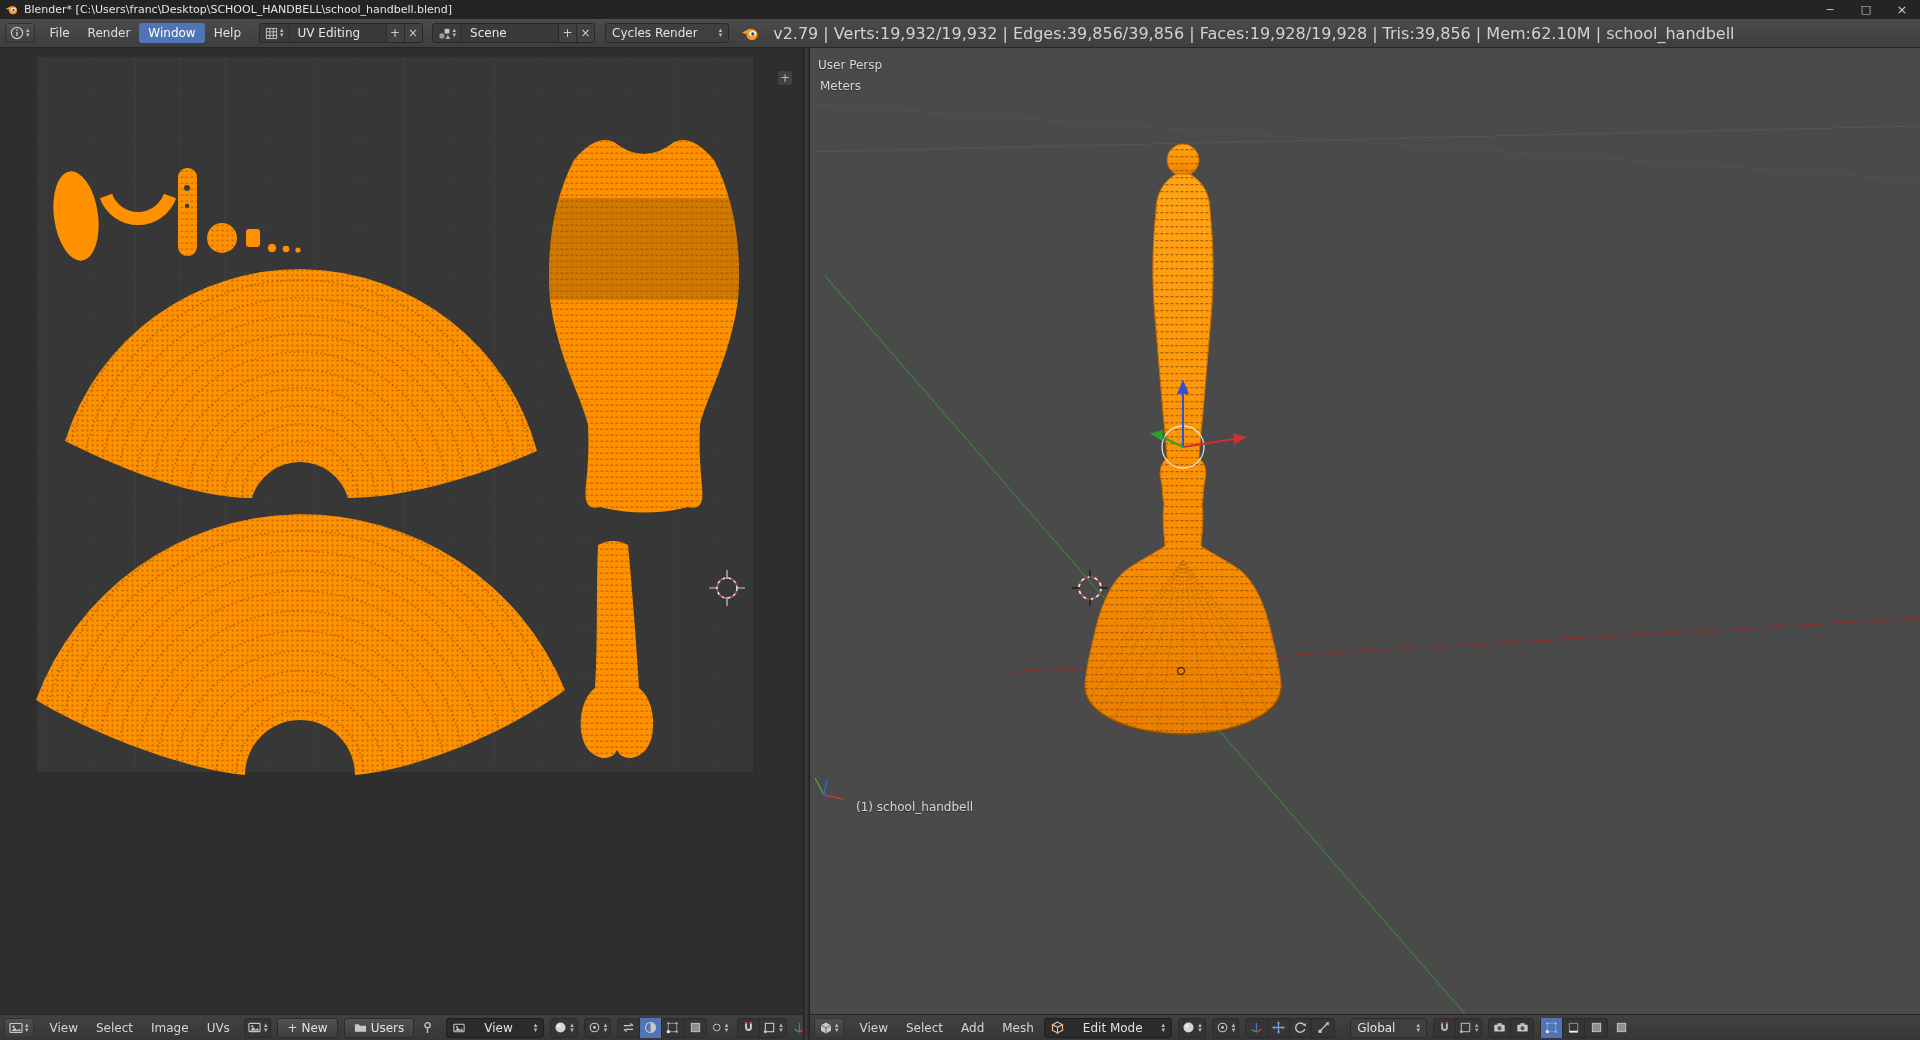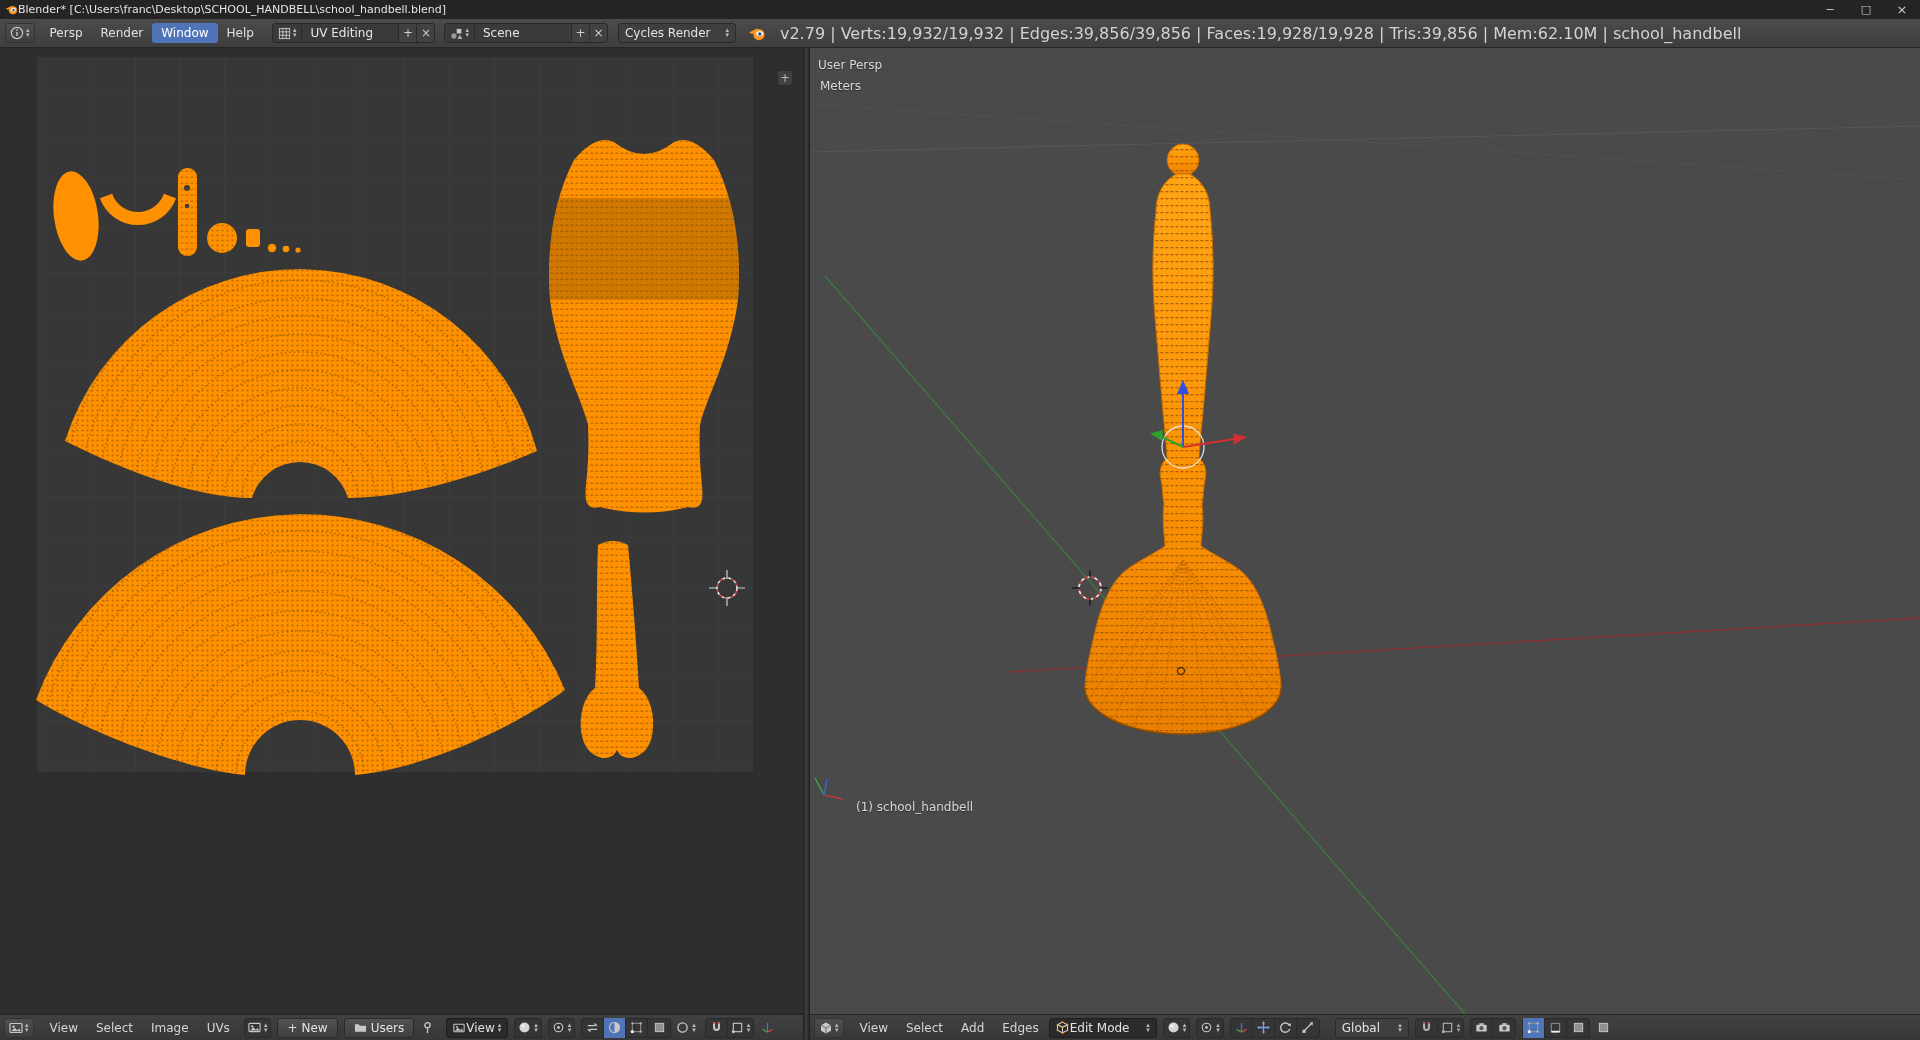--- a/index.html
+++ b/index.html
@@ -2,42 +2,42 @@
 <html><head>
 <meta charset="utf-8">
 <style>
   *{margin:0;padding:0;box-sizing:border-box}
   html,body{width:1920px;height:1040px;overflow:hidden;background:#1a1a1a;
     font-family:"DejaVu Sans","Liberation Sans",sans-serif}
   #app{position:relative;width:1920px;height:1040px;background:#2e2e2e}
 
   
   .titlebar{position:absolute;top:0;left:0;right:0;height:19px;background:#242424;
-    display:flex;align-items:center;gap:0;padding-left:5px;color:#e4e4e4;font-size:11px}
+    display:flex;align-items:center;gap:6px;padding-left:5px;color:#e4e4e4;font-size:11px}
   .titlebar .logo{width:13px;height:13px}
   .win-controls{margin-left:auto;display:flex;height:100%}
   .win-btn{width:36px;display:flex;align-items:center;justify-content:center;color:#cfcfcf;font-size:11px}
   .win-btn.close{font-size:13px}
 
   
   .menubar{position:absolute;top:19px;left:0;right:0;height:29px;
     background:linear-gradient(#4b4b4b,#3e3e3e);border-bottom:1px solid #262626;
     display:flex;align-items:center;padding:0 5px;font-size:12px;color:#e0e0e0}
   .menu-item{padding:3px 9px;border-radius:3px}
   .menu-item.active{background:#4f74b8;color:#ffffff}
   .ebtn{display:flex;align-items:center;height:20px;padding:0 4px;border:1px solid #333;
     background:linear-gradient(#4f4f4f,#3d3d3d);border-radius:3px;margin-right:6px}
   .mfield{display:flex;align-items:center;height:20px;background:#3a3a3a;border:1px solid #282828;
     border-radius:3px;margin-left:9px;overflow:hidden}
   .mfield .seg{display:flex;align-items:center;height:100%;padding:0 5px;border-right:1px solid #2c2c2c}
   .mfield .txt{padding:0 8px;min-width:96px;height:100%;display:flex;align-items:center;color:#e6e6e6}
   .mfield .sbtn{width:18px;height:100%;display:flex;align-items:center;justify-content:center;
     color:#cdcdcd;border-left:1px solid #2c2c2c;background:#414141}
   .dd{display:flex;align-items:center;height:20px;background:#2b2b2b;border:1px solid #1e1e1e;
-    border-radius:3px;padding:0 6px;gap:1px;color:#e2e2e2}
+    border-radius:3px;padding:0 6px;gap:19px;color:#e2e2e2}
   .dd.lite{background:#3f3f3f;border-color:#2a2a2a}
   .ud{display:flex;flex-direction:column;align-items:center;margin-left:2px}
   .ud i{font-style:normal;font-size:7px;line-height:4.6px;color:#b9b9b9}
   .stats{margin-left:14px;color:#d2d2d2;font-size:16px;white-space:nowrap}
   .blogo{width:18px;height:15px;margin-left:12px}
 
   
   .pane-uv{position:absolute;left:0;top:48px;width:803px;height:992px;background:#2e2e2e}
   .divider{position:absolute;left:803px;top:48px;width:7px;height:992px;
     background:linear-gradient(90deg,#1f1f1f,#3f3f3f 45%,#1f1f1f)}
@@ -202,21 +202,21 @@
   <div class="menubar">
     <div class="ebtn">
       <svg class="ic" width="14" height="14">
           <use href="#i-info"></use>
         </svg>
       <span class="ud">
           <i>▴</i>
           <i>▾</i>
         </span>
     </div>
-    <div class="menu-item">Persp</div>
+    <div class="menu-item">File</div>
     <div class="menu-item">Render</div>
     <div class="menu-item active">Window</div>
     <div class="menu-item">Help</div>
 
     <div class="mfield">
       <div class="seg">
         <svg class="ic" width="13" height="13">
             <use href="#i-grid"></use>
           </svg>
         <span class="ud">
@@ -585,21 +585,21 @@
             <use href="#i-view3d"></use>
           </svg>
         <span class="ud">
             <i>▴</i>
             <i>▾</i>
           </span>
       </div>
       <div class="menu-item">View</div>
       <div class="menu-item">Select</div>
       <div class="menu-item">Add</div>
-      <div class="menu-item">Edges</div>
+      <div class="menu-item">Mesh</div>
 
       <div class="dd" style="min-width:108px">
         <svg class="ic" width="13" height="13">
             <use href="#i-cube"></use>
           </svg>
         <span>Edit Mode</span>
         <span class="ud" style="margin-left:auto">
             <i>▴</i>
             <i>▾</i>
           </span>

